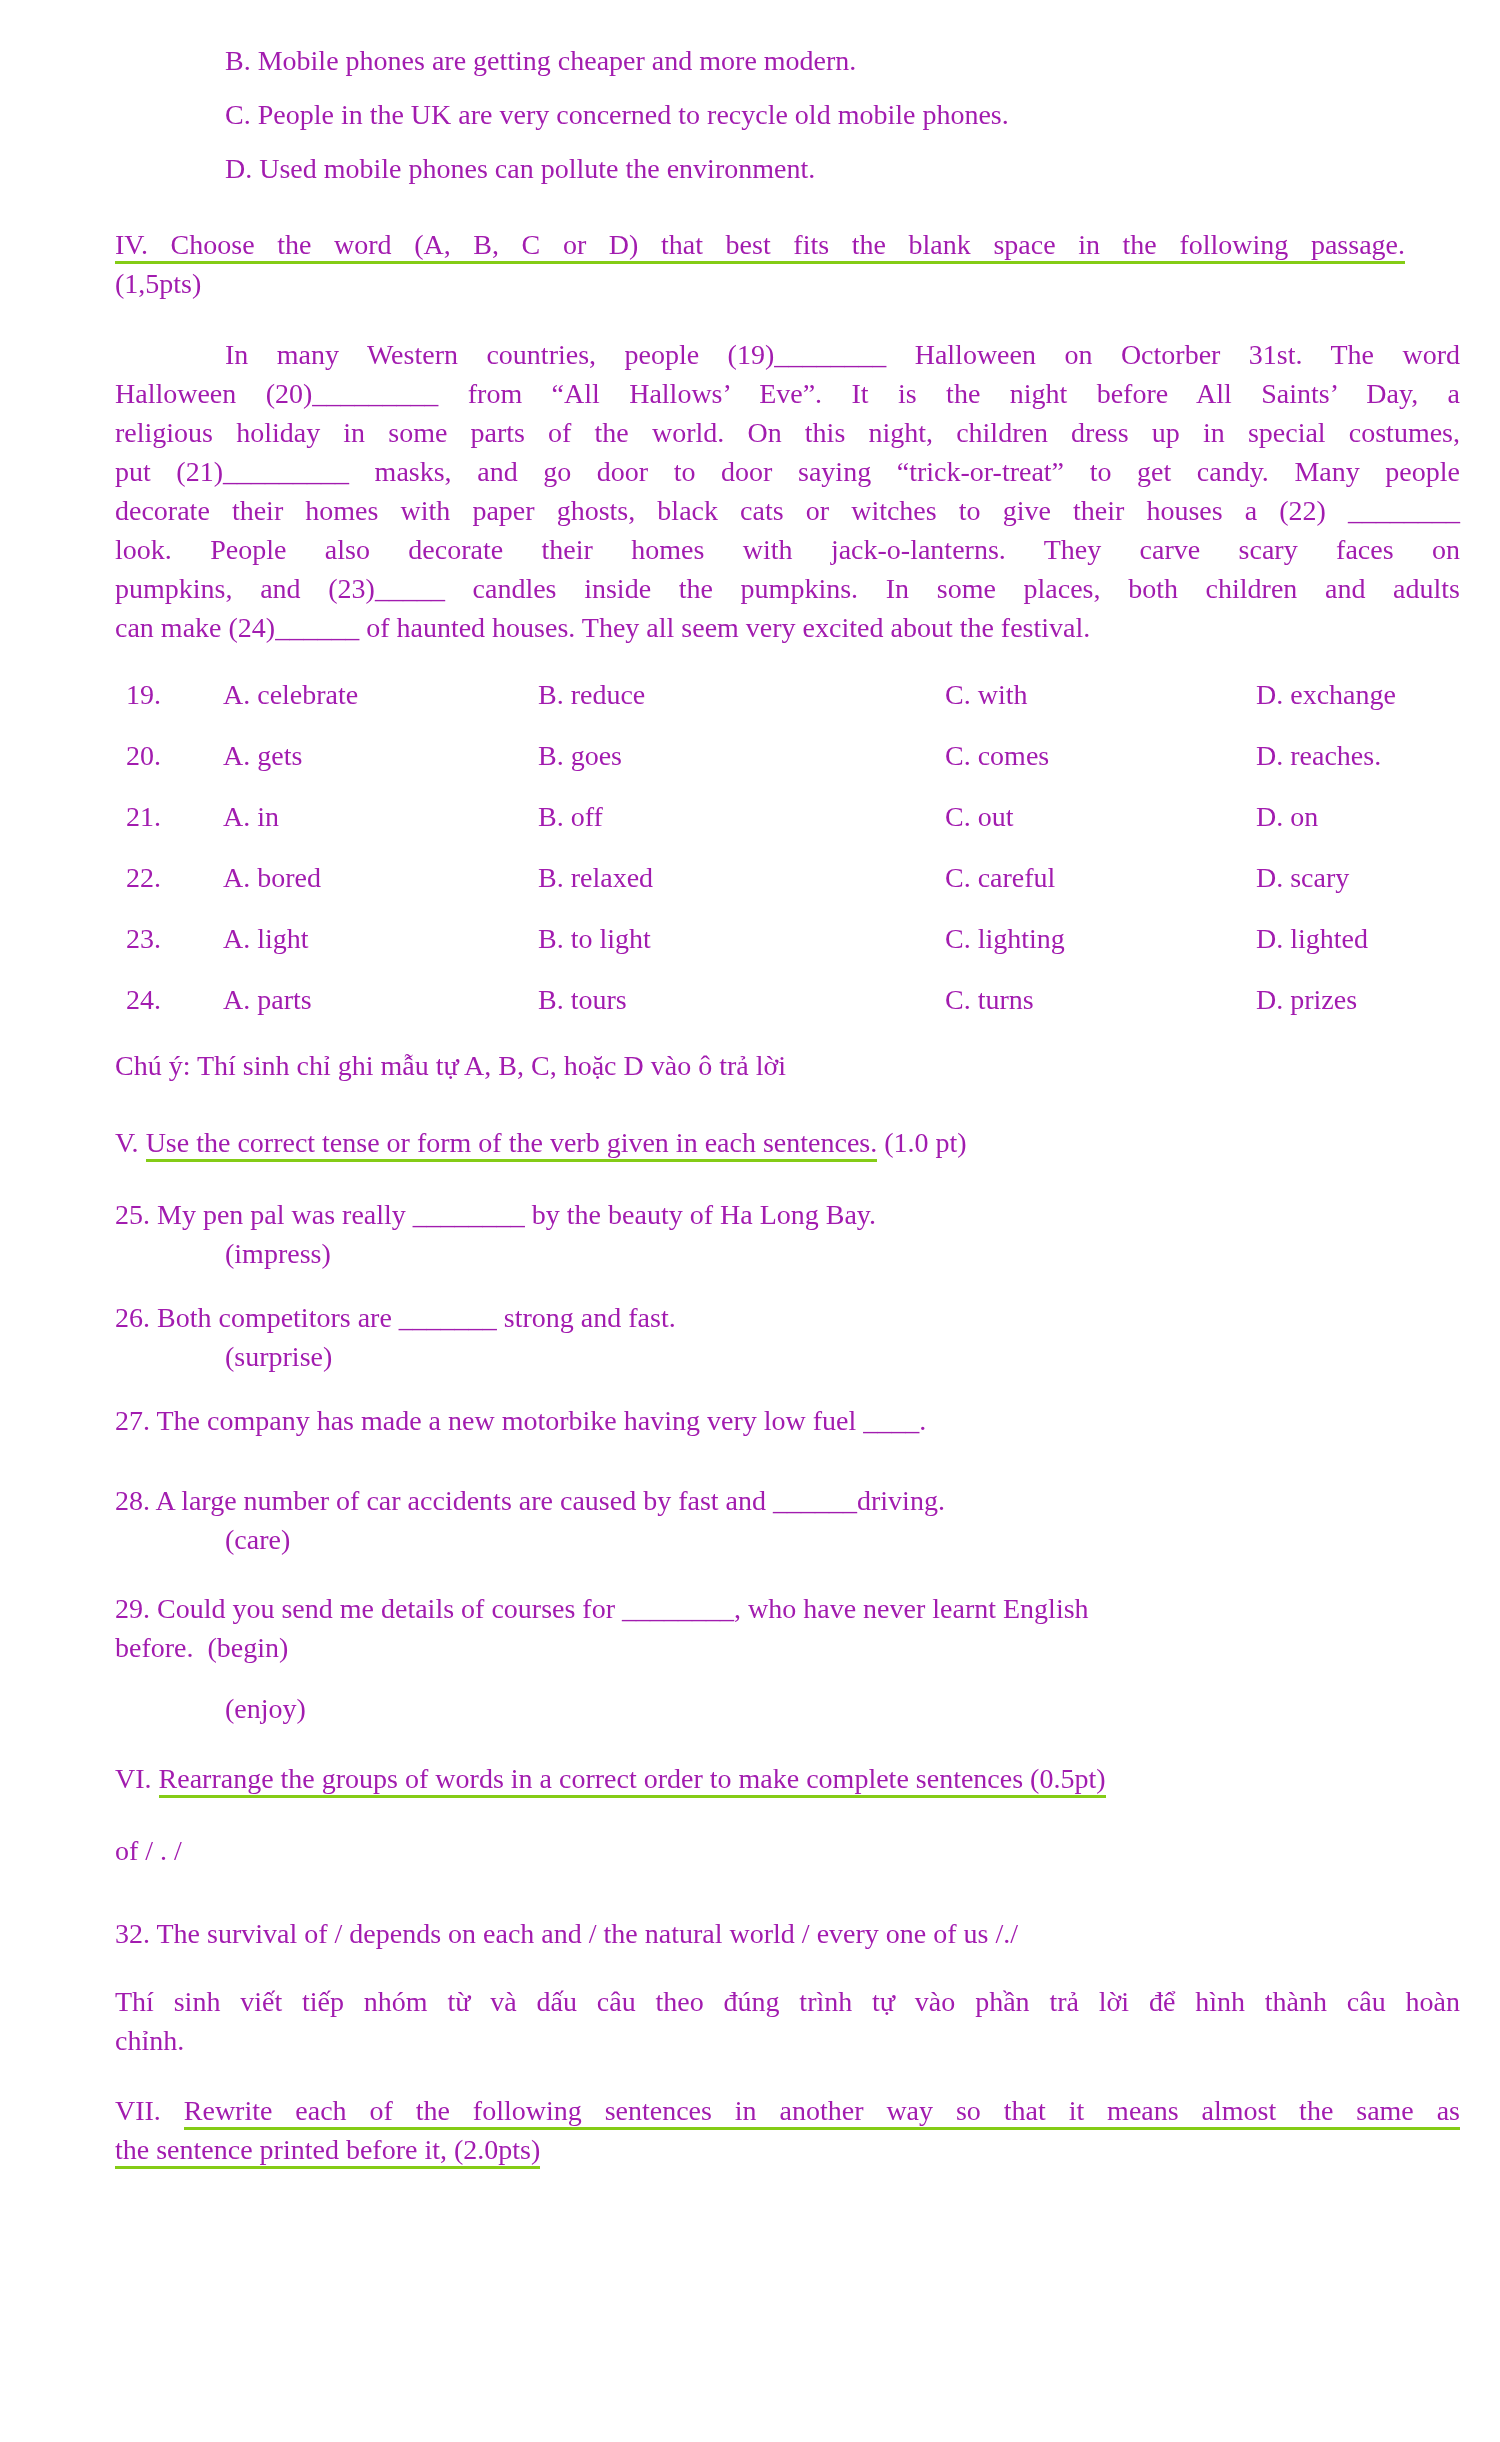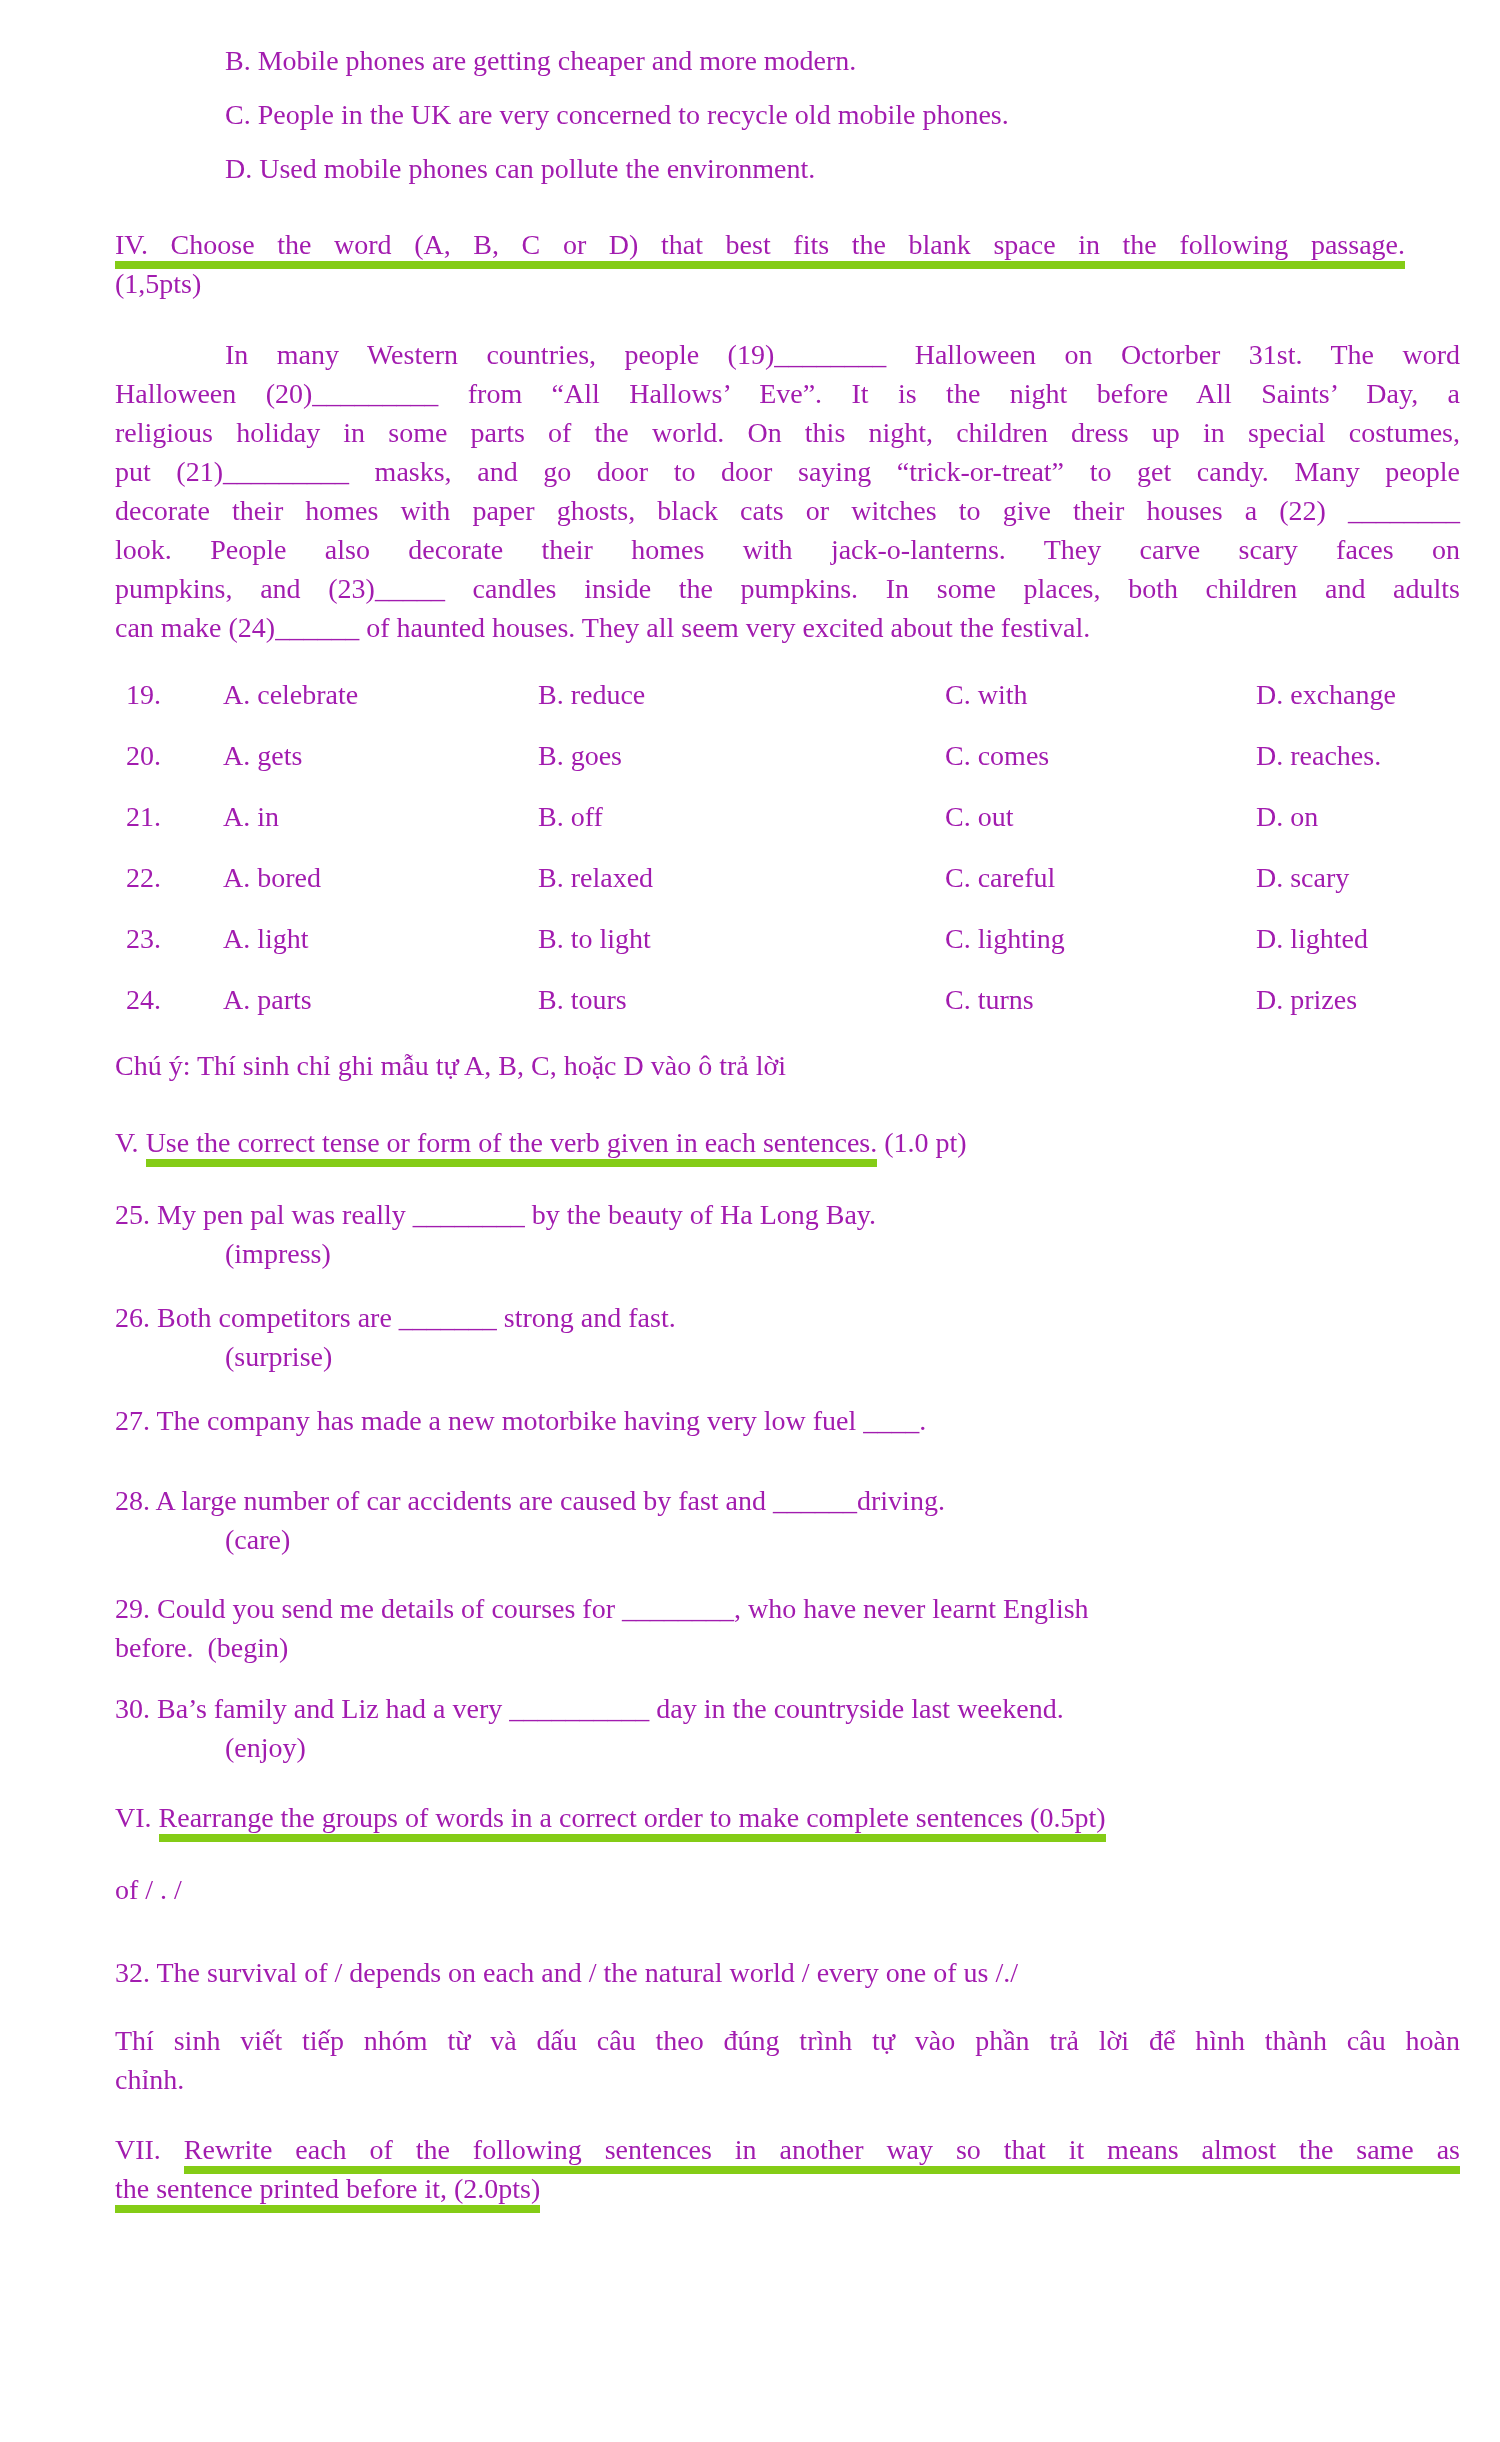--- a/index.html
+++ b/index.html
@@ -13,21 +13,21 @@
     font-family: "Liberation Serif", "DejaVu Serif", serif;
     font-size: 28px;
     line-height: 39px;
     padding: 41px 40px 0 115px;
     overflow: hidden;
   }
   .line { text-align: justify; }
   .stretch { text-align-last: justify; }
   .indent { padding-left: 110px; }
   .first-indent { text-indent: 110px; }
-  .ul { border-bottom: 8px solid #84cc16; padding-bottom: 1px; }
+  .ul { border-bottom: 3px solid #84cc16; padding-bottom: 1px; }
 
   .opt-line { padding-left: 110px; }
   .opt-line + .opt-line { margin-top: 15px; }
 
   .h-iv { margin-top: 37px; margin-right: 55px; }
   .passage { margin-top: 32px; }
 
   .opt-table { margin-top: 28px; padding-left: 11px; }
   .opt-row {
     display: grid;
@@ -145,21 +145,20 @@
     <div class="line">28. A large number of car accidents are caused by fast and ______driving.</div>
     <div class="line indent">(care)</div>
   </div>
 
   <div class="item-29">
     <div class="line">29. Could you send me details of courses for ________, who have never learnt English</div>
     <div class="line">before.&nbsp; (begin)</div>
   </div>
 
   <div class="item-30">
-    <div class="line">30. Ba’s family and Liz had a very __________ day in the countryside last weekend.</div>
     <div class="line indent">(enjoy)</div>
   </div>
 
   <div class="line h-vi">
     <span>VI. </span><span class="ul">Rearrange the groups of words in a correct order to make complete sentences (0.5pt)</span>
   </div>
 
   <div class="item-31">
     <div class="line">of / . /</div>
   </div>

